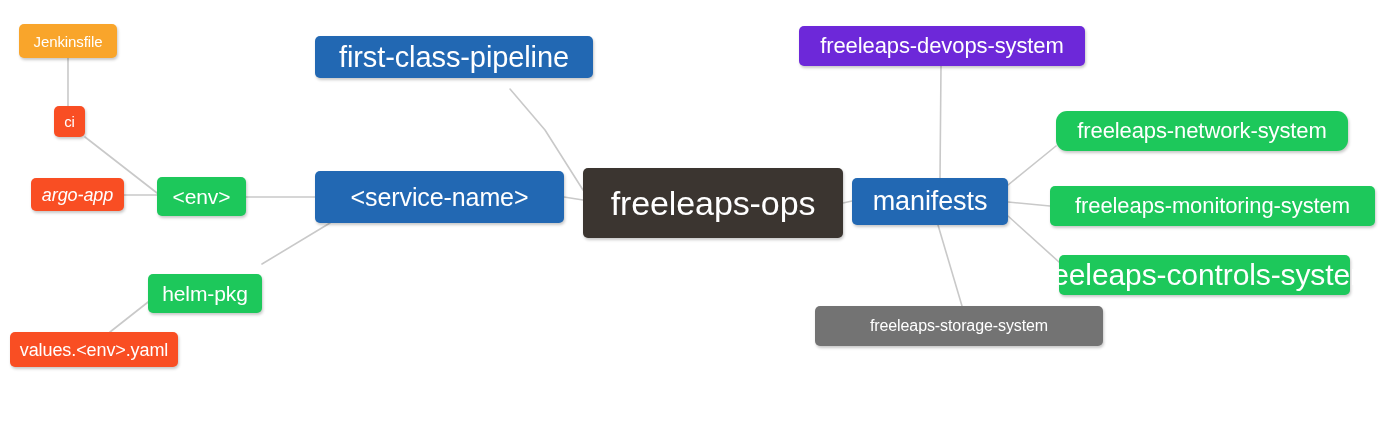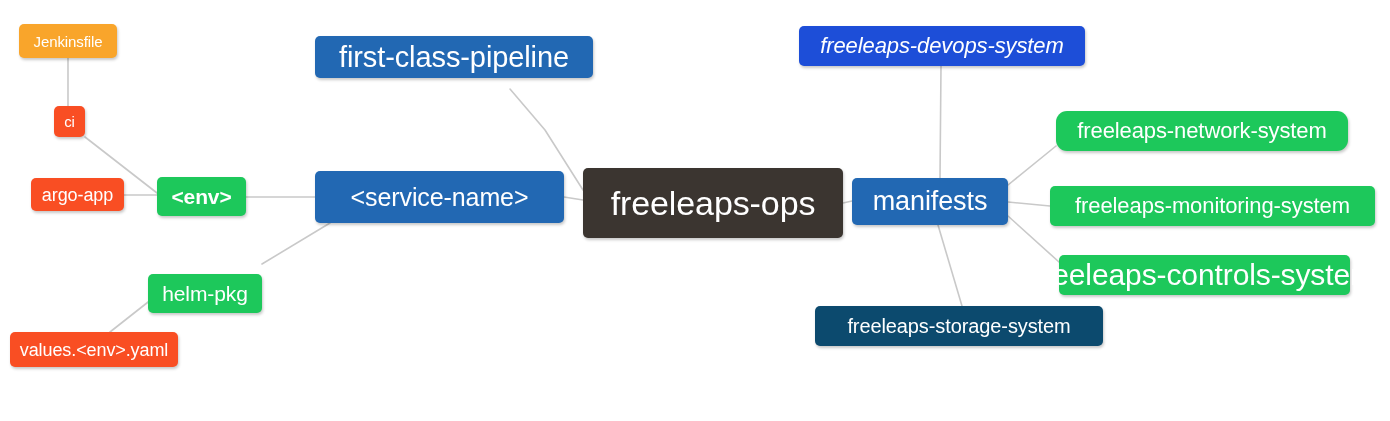--- a/index.html
+++ b/index.html
@@ -61,25 +61,25 @@
       <path d="M 1008 185 L 1056 146" fill="none" stroke="#c9c9c9" stroke-width="1.6" stroke-linecap="round" stroke-linejoin="round"></path>
       <path d="M 1008 202 L 1050 206" fill="none" stroke="#c9c9c9" stroke-width="1.6" stroke-linecap="round" stroke-linejoin="round"></path>
       <path d="M 1008 216 L 1059 262" fill="none" stroke="#c9c9c9" stroke-width="1.6" stroke-linecap="round" stroke-linejoin="round"></path>
       <path d="M 938 225 L 962 306" fill="none" stroke="#c9c9c9" stroke-width="1.6" stroke-linecap="round" stroke-linejoin="round"></path>
     </svg>
   <div id="node-layer">
       <div class="node" style="left: 583px; top: 168px; width: 260px; height: 70px; background: rgb(59, 53, 48); font-size: 34px;">freeleaps-ops</div>
       <div class="node" style="left: 315px; top: 36px; width: 278px; height: 42px; background: rgb(34, 104, 179); font-size: 29px;">first-class-pipeline</div>
       <div class="node" style="left: 315px; top: 171px; width: 249px; height: 52px; background: rgb(34, 104, 179); font-size: 25px;">&lt;service-name&gt;</div>
       <div class="node" style="left: 852px; top: 178px; width: 156px; height: 47px; background: rgb(34, 104, 179); font-size: 27px;">manifests</div>
-      <div class="node" style="left: 157px; top: 177px; width: 89px; height: 39px; background: rgb(29, 200, 91); font-size: 21px; font-weight: bold;">&lt;env&gt;</div>
+      <div class="node" style="left: 157px; top: 177px; width: 89px; height: 39px; background: rgb(29, 200, 91); font-size: 21px;">&lt;env&gt;</div>
       <div class="node" style="left: 148px; top: 274px; width: 114px; height: 39px; background: rgb(29, 200, 91); font-size: 21px;">helm-pkg</div>
       <div class="node" style="left: 54px; top: 106px; width: 31px; height: 31px; background: rgb(249, 78, 35); font-size: 15px;">ci</div>
-      <div class="node" style="left: 31px; top: 178px; width: 93px; height: 33px; background: rgb(249, 78, 35); font-size: 18px;">argo-app</div>
+      <div class="node" style="left: 31px; top: 178px; width: 93px; height: 33px; background: rgb(249, 78, 35); font-size: 18px; font-style: italic;">argo-app</div>
       <div class="node" style="left: 19px; top: 24px; width: 98px; height: 34px; background: rgb(249, 165, 43); font-size: 15px;">Jenkinsfile</div>
       <div class="node" style="left: 10px; top: 332px; width: 168px; height: 35px; background: rgb(249, 78, 35); font-size: 18px;">values.&lt;env&gt;.yaml</div>
-      <div class="node" style="left: 799px; top: 26px; width: 286px; height: 40px; background: #1d4ed8; font-size: 22px; font-style: italic;">freeleaps-devops-system</div>
+      <div class="node" style="left: 799px; top: 26px; width: 286px; height: 40px; background: #6d28d9; font-size: 22px;">freeleaps-devops-system</div>
       <div class="node" style="left: 1056px; top: 111px; width: 292px; height: 40px; background: rgb(29, 200, 91); font-size: 22px; border-radius: 11px;">freeleaps-network-system</div>
       <div class="node" style="left: 1050px; top: 186px; width: 325px; height: 40px; background: rgb(29, 200, 91); font-size: 22px;">freeleaps-monitoring-system</div>
       <div class="node" style="left: 1059px; top: 255px; width: 291px; height: 40px; background: rgb(29, 200, 91); font-size: 30px;">freeleaps-controls-system</div>
-      <div class="node" style="left: 815px; top: 306px; width: 288px; height: 40px; background: #0c4a6e; font-size: 20px;">freeleaps-storage-system</div>
+      <div class="node" style="left: 815px; top: 306px; width: 288px; height: 40px; background: #737373; font-size: 16px;">freeleaps-storage-system</div>
     </div>
 </div>
 
 </body></html>

